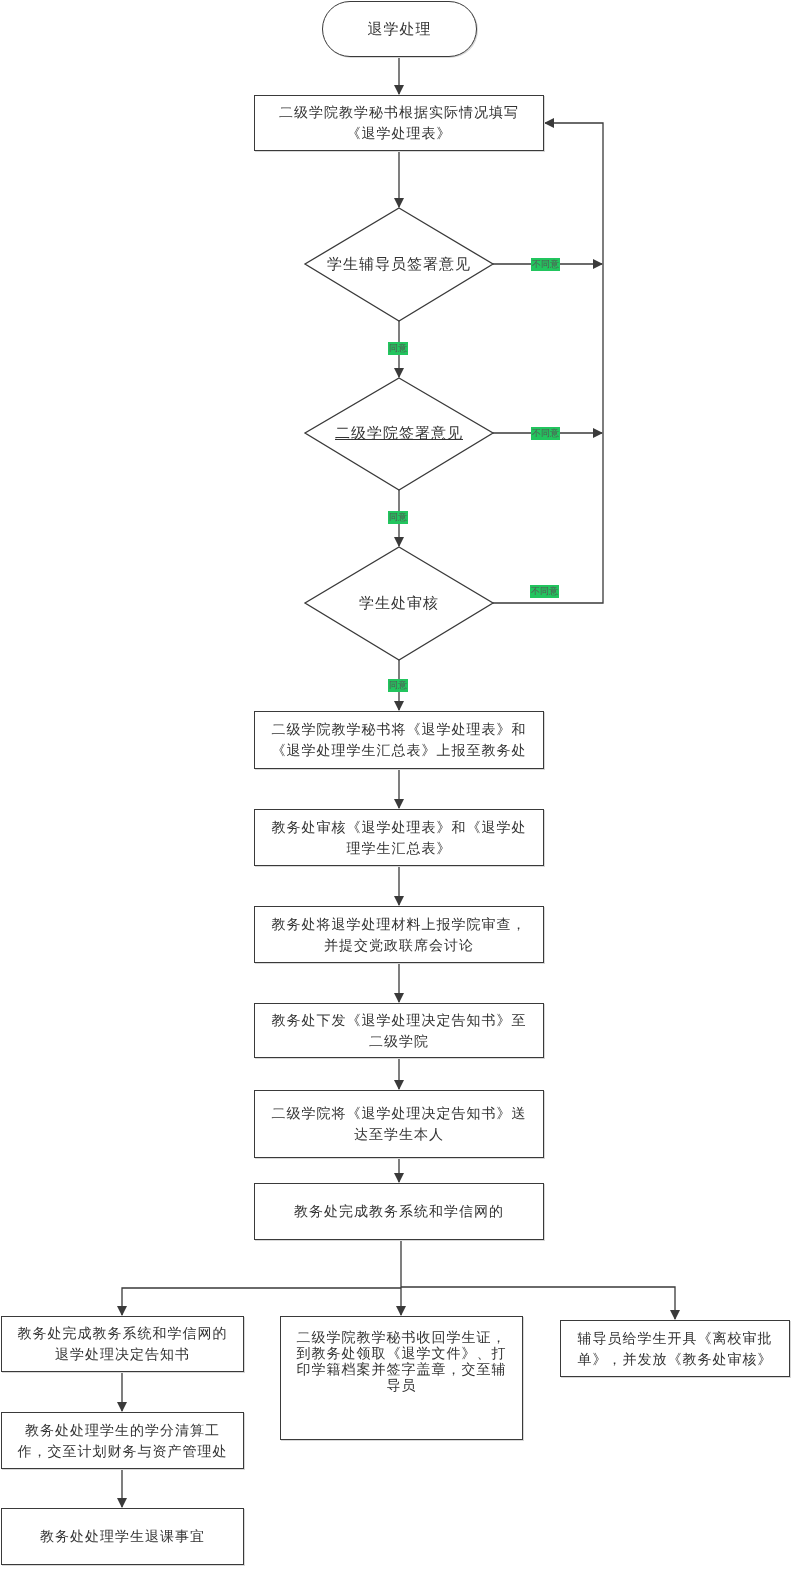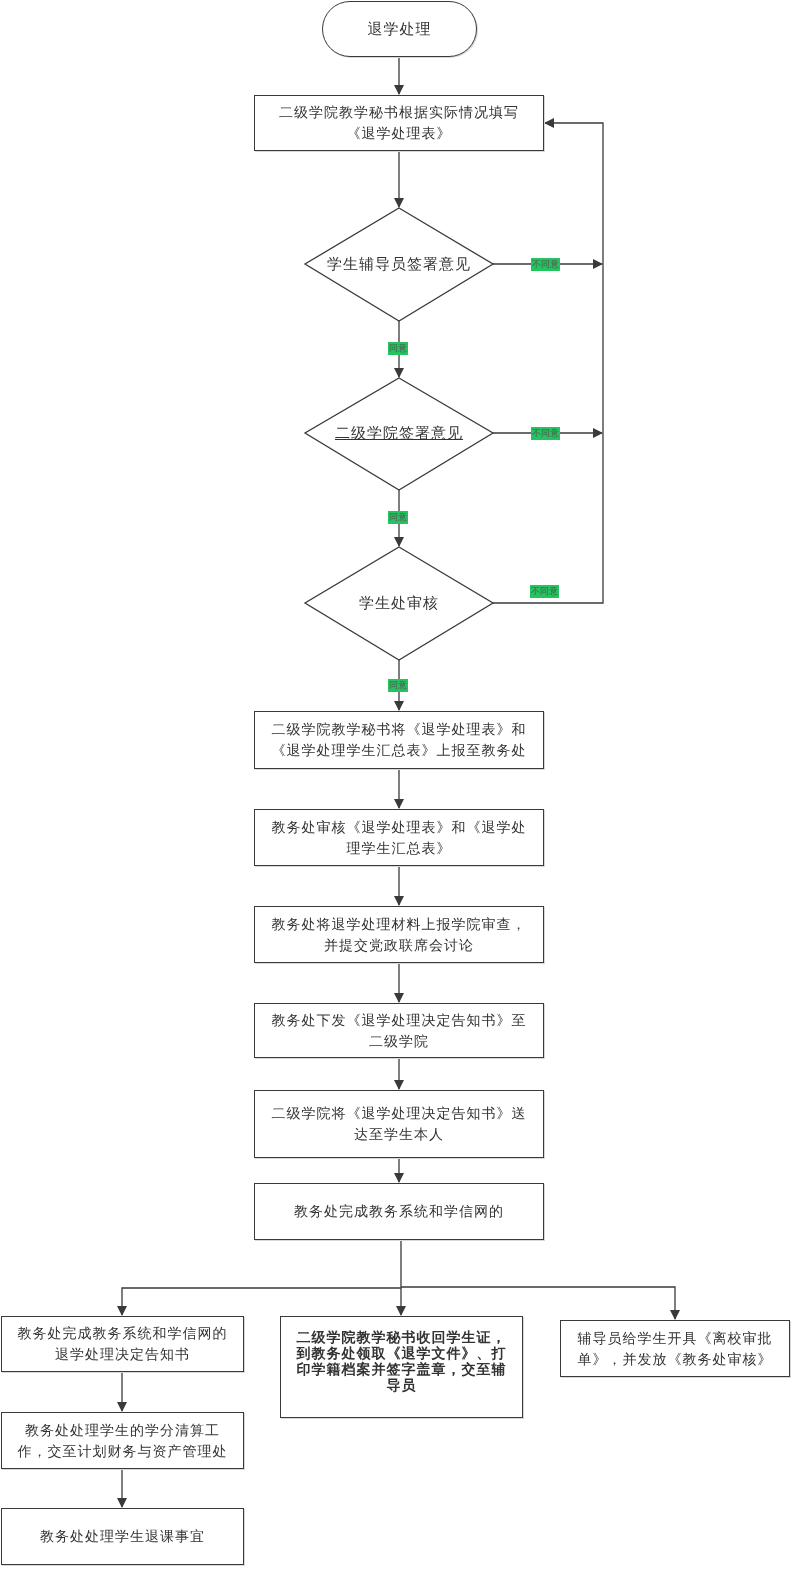--- a/index.html
+++ b/index.html
@@ -116,21 +116,21 @@
       <span>教务处完成教务系统和学信网的</span>
     </div>
 </div>
 
 <div class="node" style="left:1px;top:1316px;width:243px;height:56px;">
   <div>
       <span>教务处完成教务系统和学信网的</span>
       <span>退学处理决定告知书</span>
     </div>
 </div>
-<div class="node tight" style="left:280px;top:1316px;width:243px;height:102px;align-items:flex-start;padding-top:12px;font-weight:bold;">
+<div class="node tight" style="left:280px;top:1316px;width:243px;height:124px;align-items:flex-start;padding-top:12px;">
   <div>
       <span>二级学院教学秘书收回学生证，</span>
       <span>到教务处领取《退学文件》、打</span>
       <span>印学籍档案并签字盖章，交至辅</span>
       <span>导员</span>
     </div>
 </div>
 <div class="node" style="left:560px;top:1320px;width:230px;height:57px;">
   <div>
       <span>辅导员给学生开具《离校审批</span>

